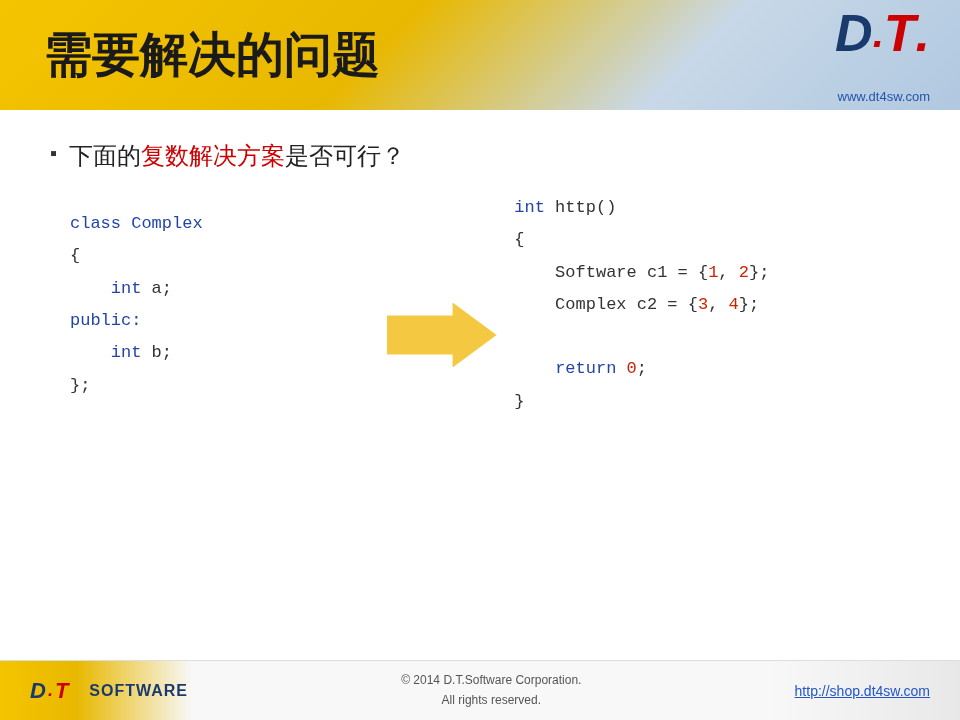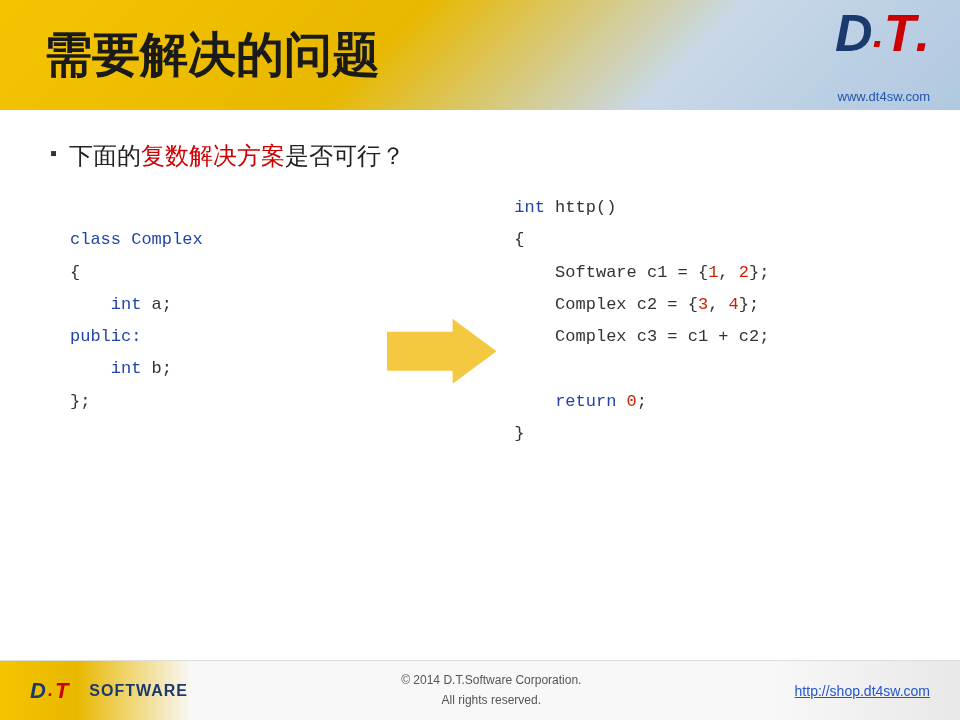--- a/index.html
+++ b/index.html
@@ -263,21 +263,20 @@
       <div class="arrow-area">
         <div class="arrow-shape"></div>
       </div>
 
       <div class="code-right">
         <div class="code-block">
           <span class="code-line"><span class="kw">int</span><span class="normal"> http()</span></span>
           <span class="code-line"><span class="normal">{</span></span>
           <span class="code-line"><span class="normal">    Software c1 = {</span><span class="val">1</span><span class="normal">, </span><span class="val">2</span><span class="normal">};</span></span>
           <span class="code-line"><span class="normal">    Complex c2 = {</span><span class="val">3</span><span class="normal">, </span><span class="val">4</span><span class="normal">};</span></span>
-          <span class="code-line"><span class="normal">    Complex c3 = c1 + c2;</span></span>
           <span class="code-line">&nbsp;</span>
           <span class="code-line"><span class="normal">    </span><span class="kw">return</span><span class="normal"> </span><span class="val">0</span><span class="normal">;</span></span>
           <span class="code-line"><span class="normal">}</span></span>
         </div>
       </div>
 
     </div>
   </div>
 
   <div class="footer">

